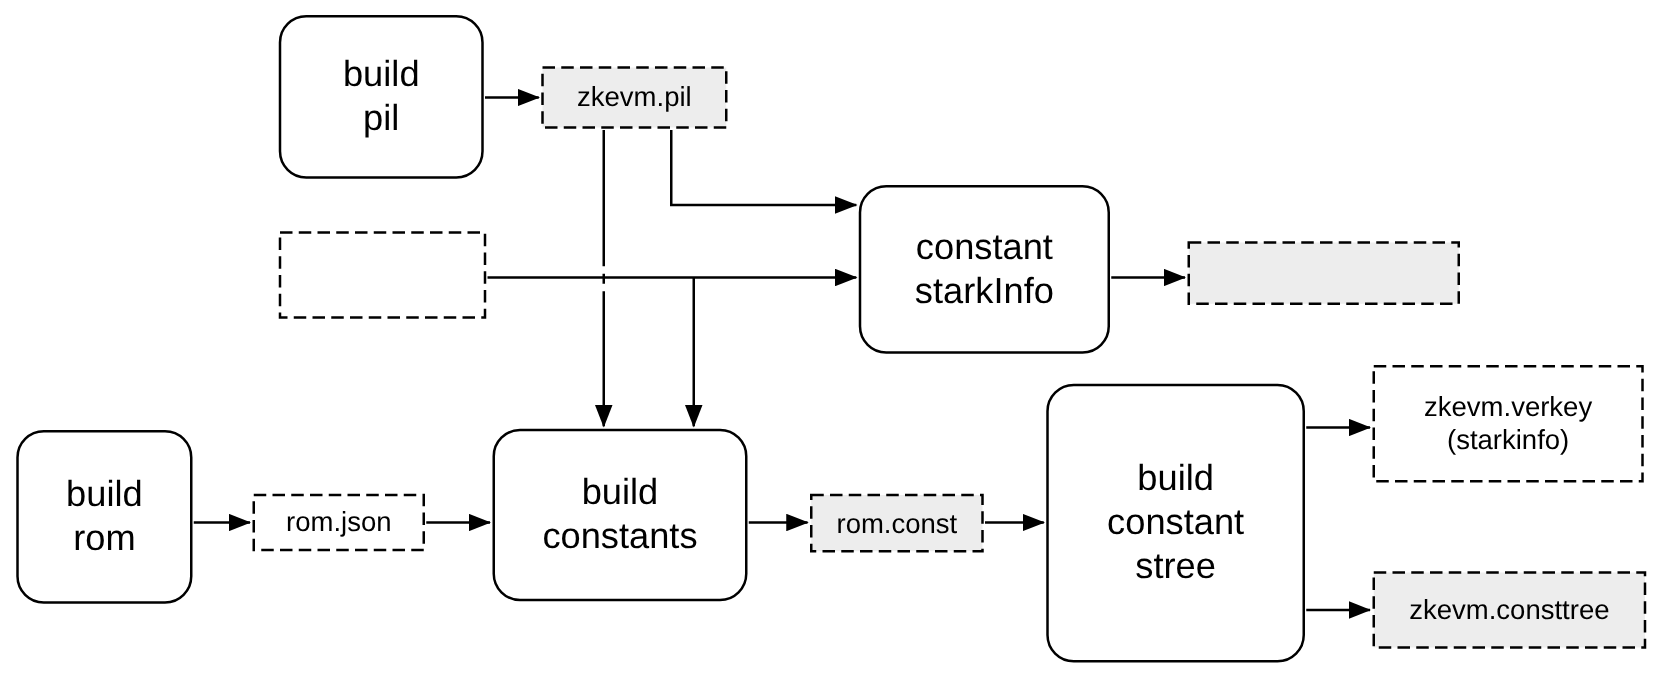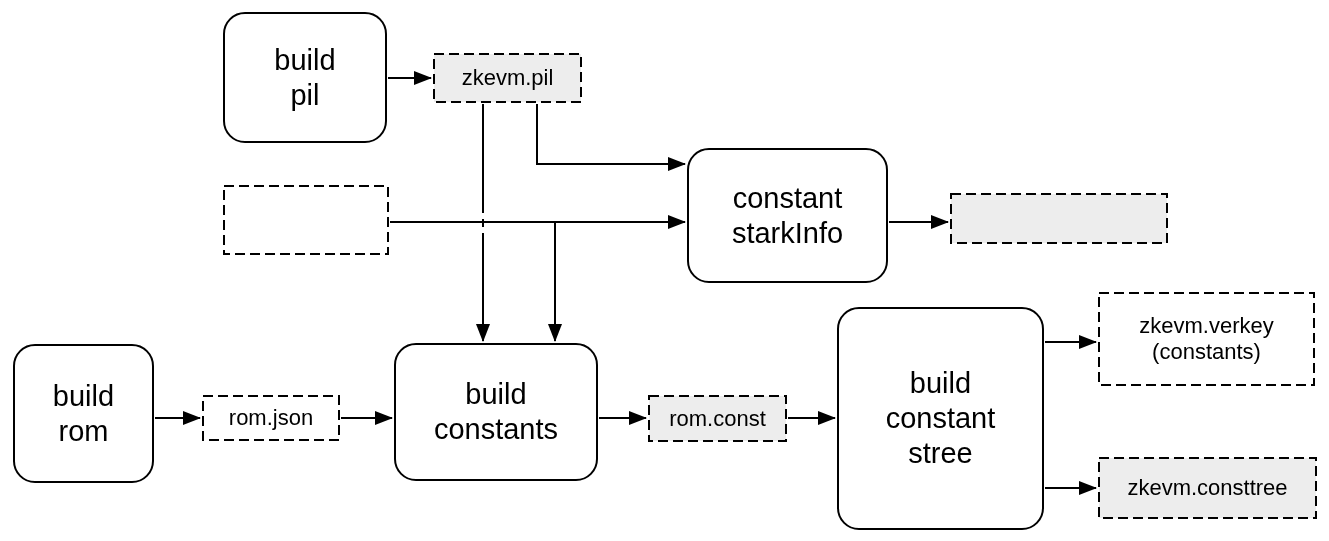--- a/index.html
+++ b/index.html
@@ -124,19 +124,19 @@
     <span>zkevm.pil</span>
   </div>
   <div class="node file" id="n-rom-json">
     <span>rom.json</span>
   </div>
   <div class="node file" id="n-rom-const">
     <span>rom.const</span>
   </div>
   <div class="node file" id="n-zkevm-verkey">
     <span>zkevm.verkey
-(constants)</span>
+(starkinfo)</span>
   </div>
   <div class="node file" id="n-zkevm-consttree">
     <span>zkevm.consttree</span>
   </div>
 
 </div>
 
 </body></html>

